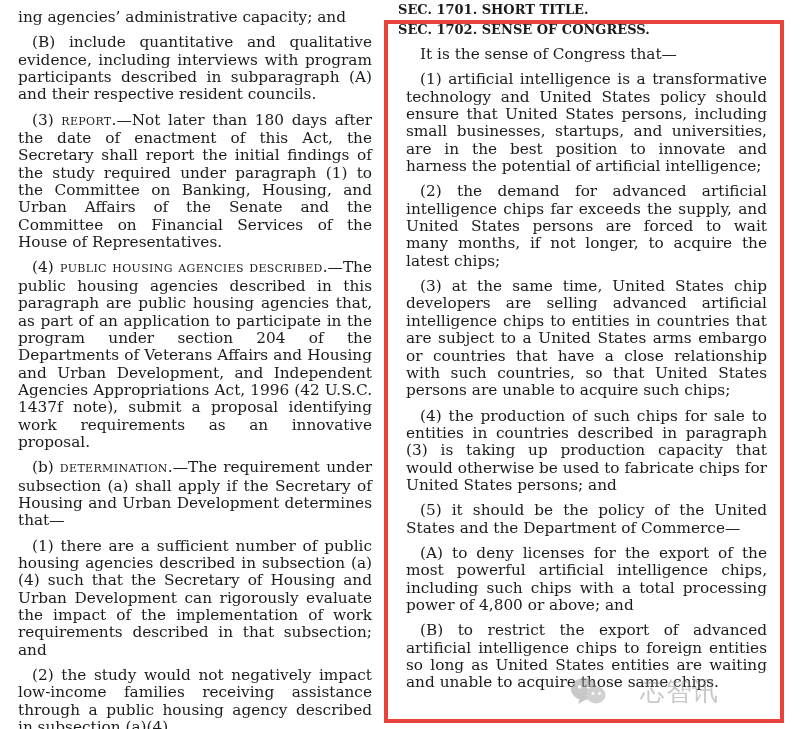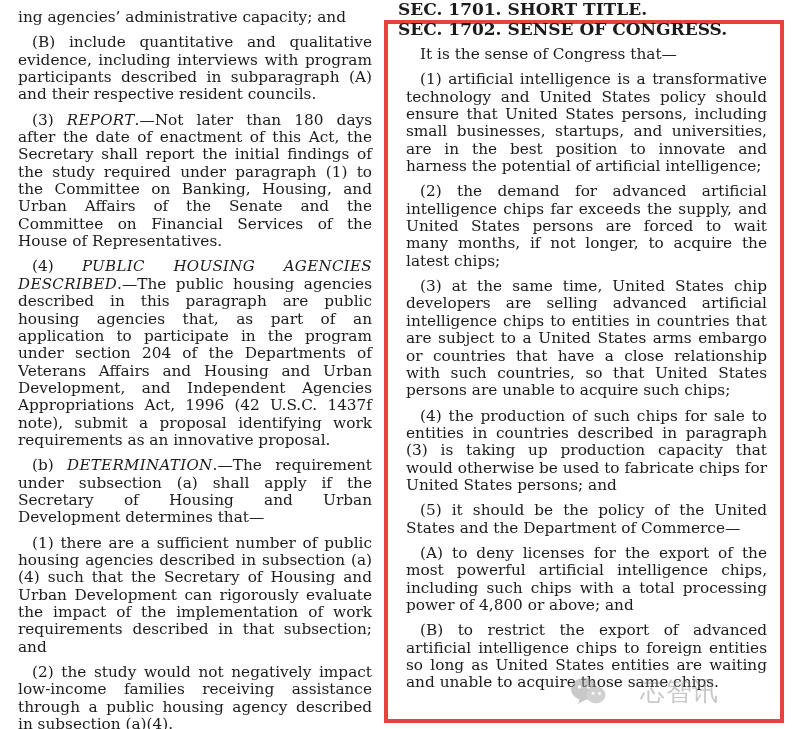--- a/index.html
+++ b/index.html
@@ -14,24 +14,24 @@
   .col{position:absolute;top:0;z-index:1;}
   .col-left{left:10px;top:1px;width:370px;}
   .col-right{left:398px;top:1px;width:377px;}
   p{
     margin:8px;
     font-size:15.3px;
     line-height:17.35px;
     text-align:justify;
   }
   p.ind{text-indent:14px;}
-  .sc{font-size:15px;letter-spacing:0.35px;font-style:italic;}
+  .sc{font-size:11px;letter-spacing:0.35px;}
   .sechead{
     margin:0 0 2px 0;
-    font-size:17px;
+    font-size:13px;
     font-weight:bold;
     line-height:17.5px;
     text-align:left;
   }
   .sechead.second{margin-top:0;}
   .rule{
     width:62px;
     border-top:2px solid #1f1f1f;
     margin:8px auto 9px auto;
   }

